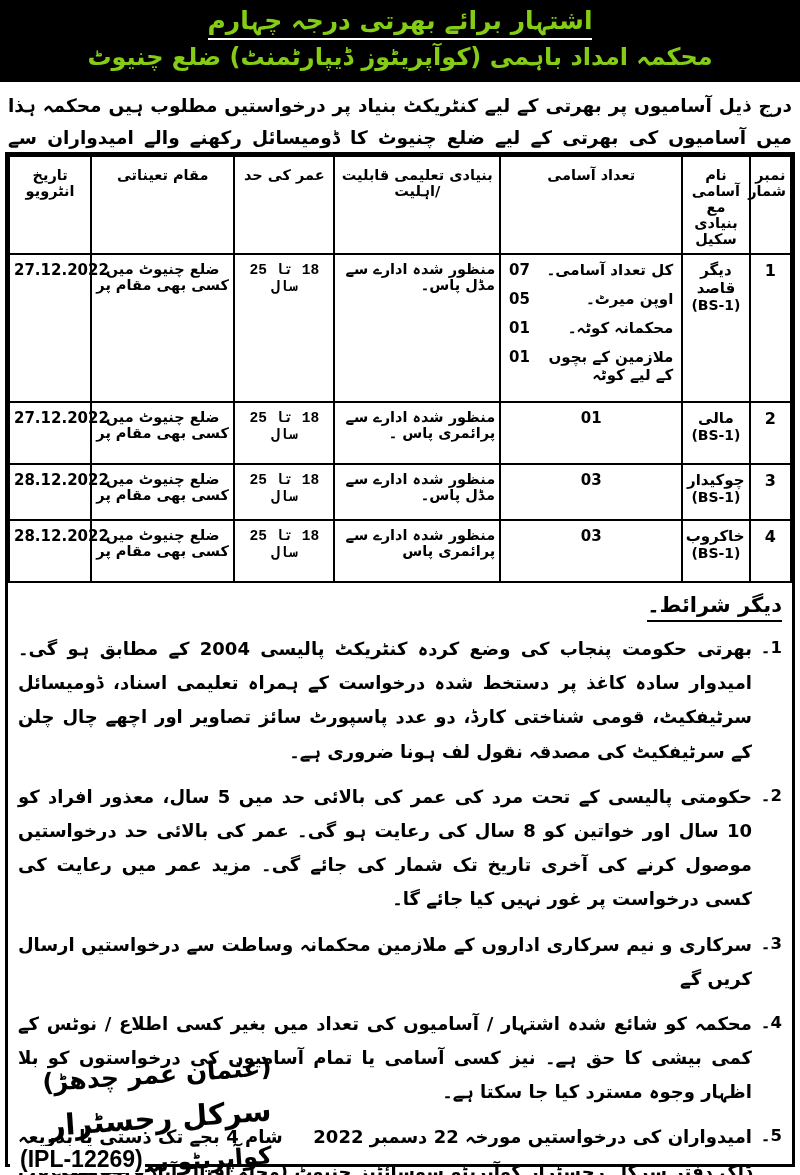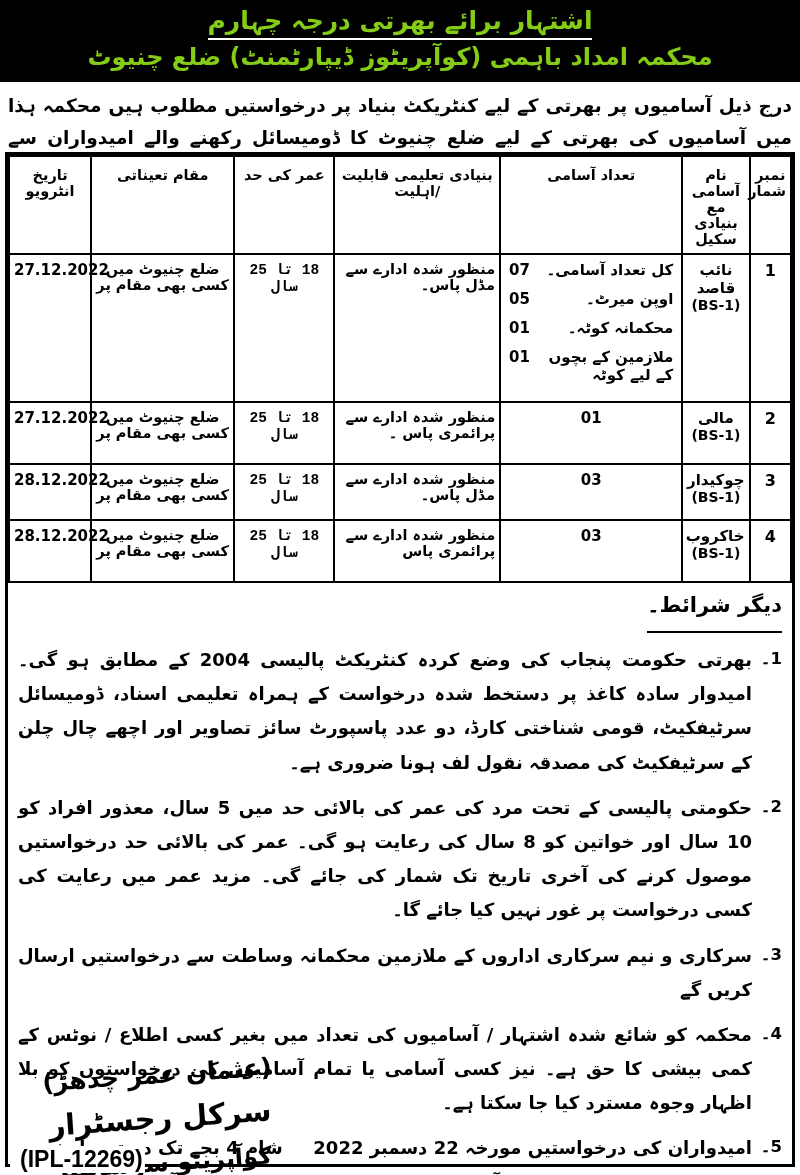--- a/index.html
+++ b/index.html
@@ -45,21 +45,21 @@
   td.date  { text-align: center; font-size: 15px; direction: ltr; }
   tr.r-head   { height: 60px; }
   tr.r-row1   { height: 130px; }
   tr.r-row2   { height: 62px; }
   tr.r-row3   { height: 56px; }
   tr.r-row4   { height: 62px; }
   
   .cond { position: relative; padding: 10px 10px 0 10px; height: 636px; }
   .cond-heading {
     display: inline-block; font-size: 21px; font-weight: 700;
-    border-bottom: 2.5px solid #000; padding-bottom: 14px; margin-bottom: 10px;
+    border-bottom: 2.5px solid #000; padding-bottom: 3px; margin-bottom: 10px;
   }
   .cond-item { display: flex; margin-bottom: 11px; }
   .cond-item .num { flex: 0 0 30px; font-size: 16.5px; font-weight: 700; line-height: 1.9; }
   .cond-item .txt {
     flex: 1; font-size: 18px; font-weight: 700; line-height: 1.9;
     text-align: justify;
   }
   
   .signature {
     position: absolute; left: 18px; bottom: 14px; width: 270px;
@@ -106,21 +106,21 @@
         <th>تعداد آسامی</th>
         <th>بنیادی تعلیمی قابلیت /اہلیت</th>
         <th>عمر کی حد</th>
         <th>مقام تعیناتی</th>
         <th>تاریخ انٹرویو</th>
       </tr>
 
       <tr class="r-row1">
         <td class="serial">1</td>
         <td class="name">
-          <div>نائب قاصد</div>
+          <div>دیگر قاصد</div>
           <div class="scale">(BS-1)</div>
         </td>
         <td class="count">
           <div class="count-line">
             <span>کل تعداد آسامی۔</span>
             <span class="val">07</span>
           </div>
           <div class="count-line">
             <span>اوپن میرٹ۔</span>
             <span class="val">05</span>

